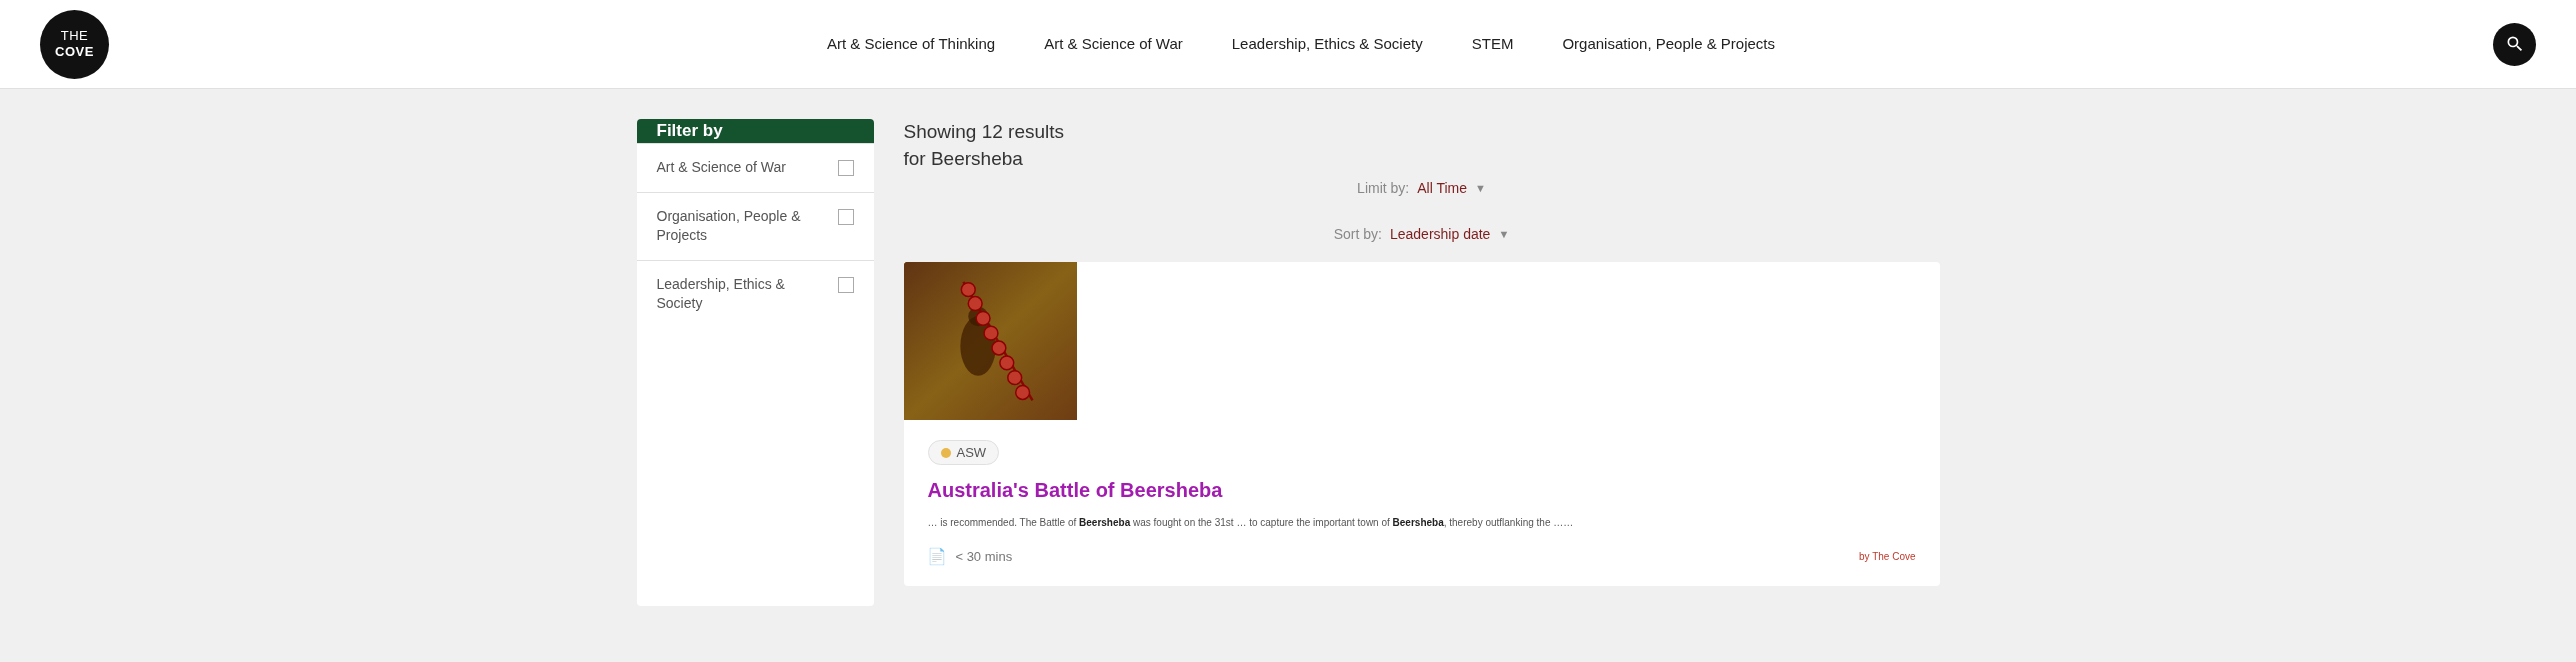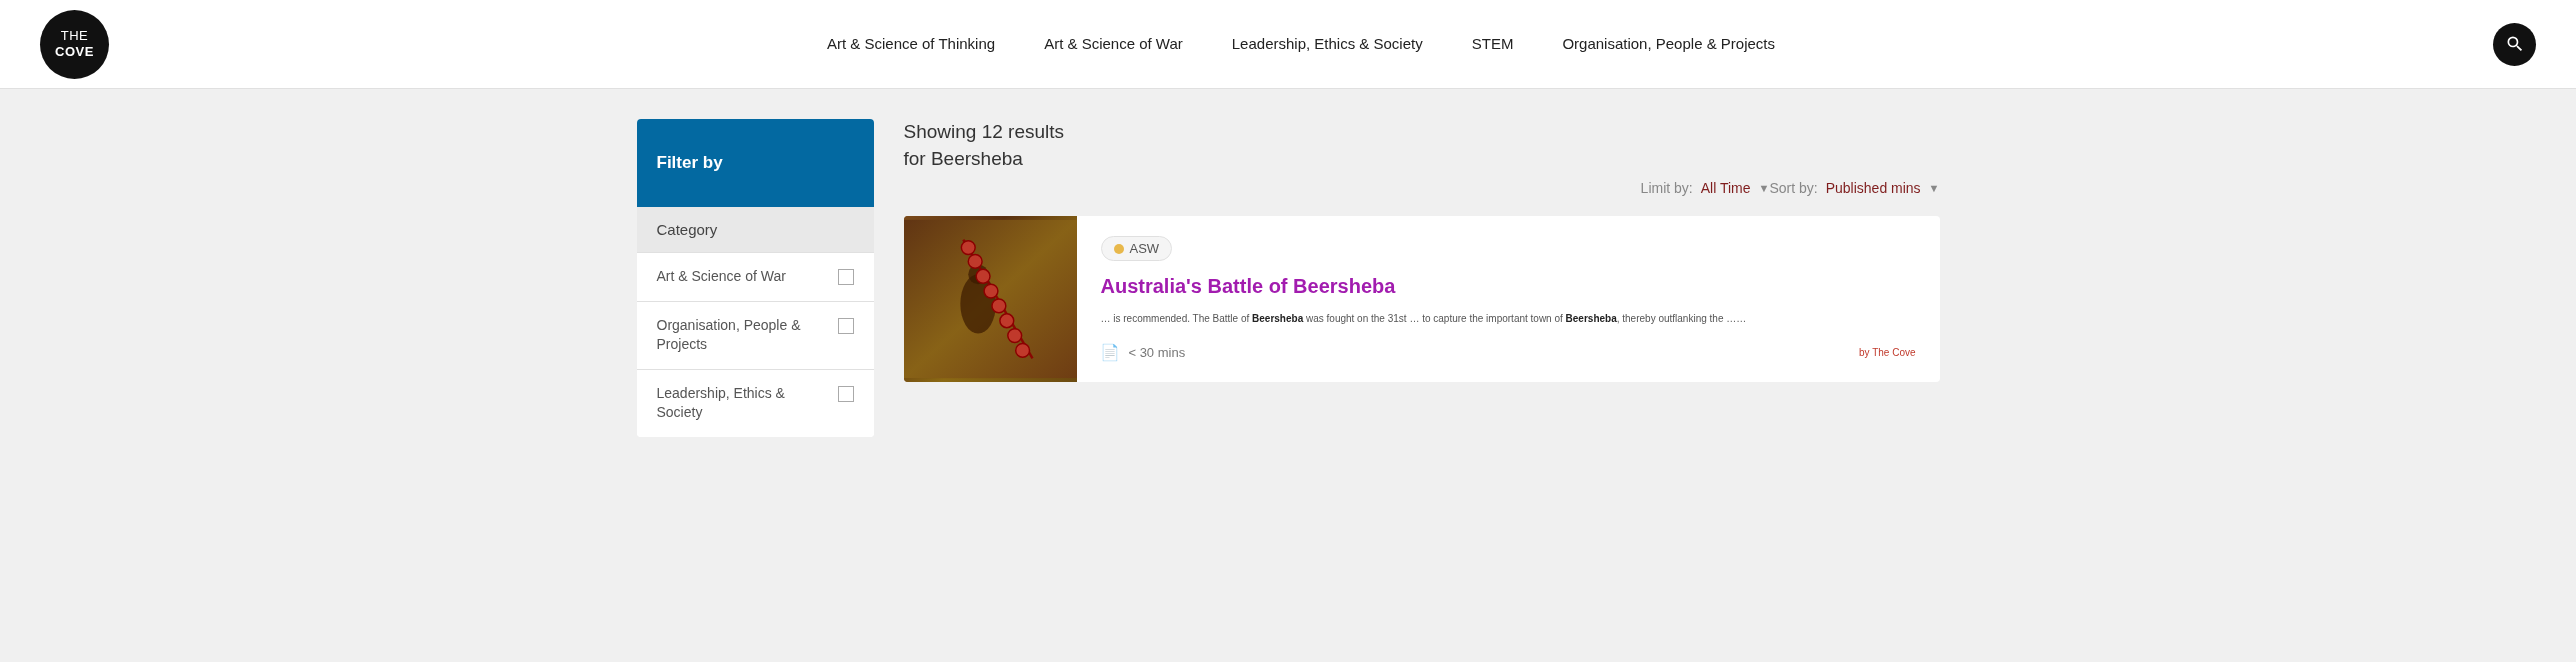--- a/index.html
+++ b/index.html
@@ -72,25 +72,25 @@
 
     
     .sidebar {
       width: 237px;
       flex-shrink: 0;
       background: #fff;
       border-radius: 4px;
       overflow: hidden;
     }
     .filter-header {
-      background: #0369a1;
+      background: #14532d;
       color: #fff;
       font-size: 17px;
       font-weight: bold;
-      padding: 34px 20px;
+      padding: 2px 20px;
     }
     .filter-category {
       padding: 14px 20px;
       font-size: 15px;
       color: #444;
       background: #e8e8e8;
       font-weight: 500;
     }
     .filter-item {
       display: flex;
@@ -127,21 +127,23 @@
     .results-count {
       font-size: 19px;
       color: #333;
       font-weight: 500;
       line-height: 1.4;
     }
     .results-controls {
       display: flex;
       justify-content: flex-end;
       align-items: center;
+      gap: 30px;
       margin-bottom: 20px;
+      flex-direction: column;
     }
     .control-group {
       display: flex;
       align-items: center;
       gap: 8px;
       font-size: 14px;
       color: #444;
     }
     .control-label { color: #888; }
     .control-value {
@@ -154,20 +156,21 @@
     }
 
     
     .result-card {
       display: flex;
       background: #fff;
       border-radius: 4px;
       overflow: hidden;
       margin-bottom: 20px;
       min-height: 158px;
+      flex-direction: column;
     }
     .result-thumbnail {
       width: 173px;
       flex-shrink: 0;
       background: #8B5A2B;
       position: relative;
       overflow: hidden;
     }
     .result-thumbnail-img {
       width: 100%;
@@ -255,21 +258,20 @@
     <svg width="20" height="20" viewBox="0 0 24 24">
       <path d="M15.5 14h-.79l-.28-.27A6.471 6.471 0 0 0 16 9.5 6.5 6.5 0 1 0 9.5 16c1.61 0 3.09-.59 4.23-1.57l.27.28v.79l5 4.99L20.49 19l-4.99-5zm-6 0C7.01 14 5 11.99 5 9.5S7.01 5 9.5 5 14 7.01 14 9.5 11.99 14 9.5 14z"></path>
     </svg>
   </div>
 </header>
 
 <div class="main-content">
 
   <aside class="sidebar">
     <div class="filter-header">Filter by</div>
-    <div class="filter-category">Category</div>
 
     <div class="filter-item">
       <span class="filter-item-label">Art &amp; Science of War</span>
       <div class="filter-checkbox"></div>
     </div>
     <div class="filter-item">
       <span class="filter-item-label">Organisation, People &amp; Projects</span>
       <div class="filter-checkbox"></div>
     </div>
     <div class="filter-item">
@@ -287,21 +289,21 @@
     </div>
 
     <div class="results-controls">
       <div class="control-group">
         <span class="control-label">Limit by:</span>
         <span class="control-value">All Time</span>
         <span class="dropdown-arrow">▼</span>
       </div>
       <div class="control-group">
         <span class="control-label">Sort by:</span>
-        <span class="control-value">Published mins</span>
+        <span class="control-value">Leadership date</span>
         <span class="dropdown-arrow">▼</span>
       </div>
     </div>
 
     <div class="result-card">
       <div class="result-thumbnail">
         <div class="result-thumbnail-img">
 
           <svg width="100%" height="100%" viewBox="0 0 175 160">
             <rect width="175" height="160" fill="#7a4520"></rect>

